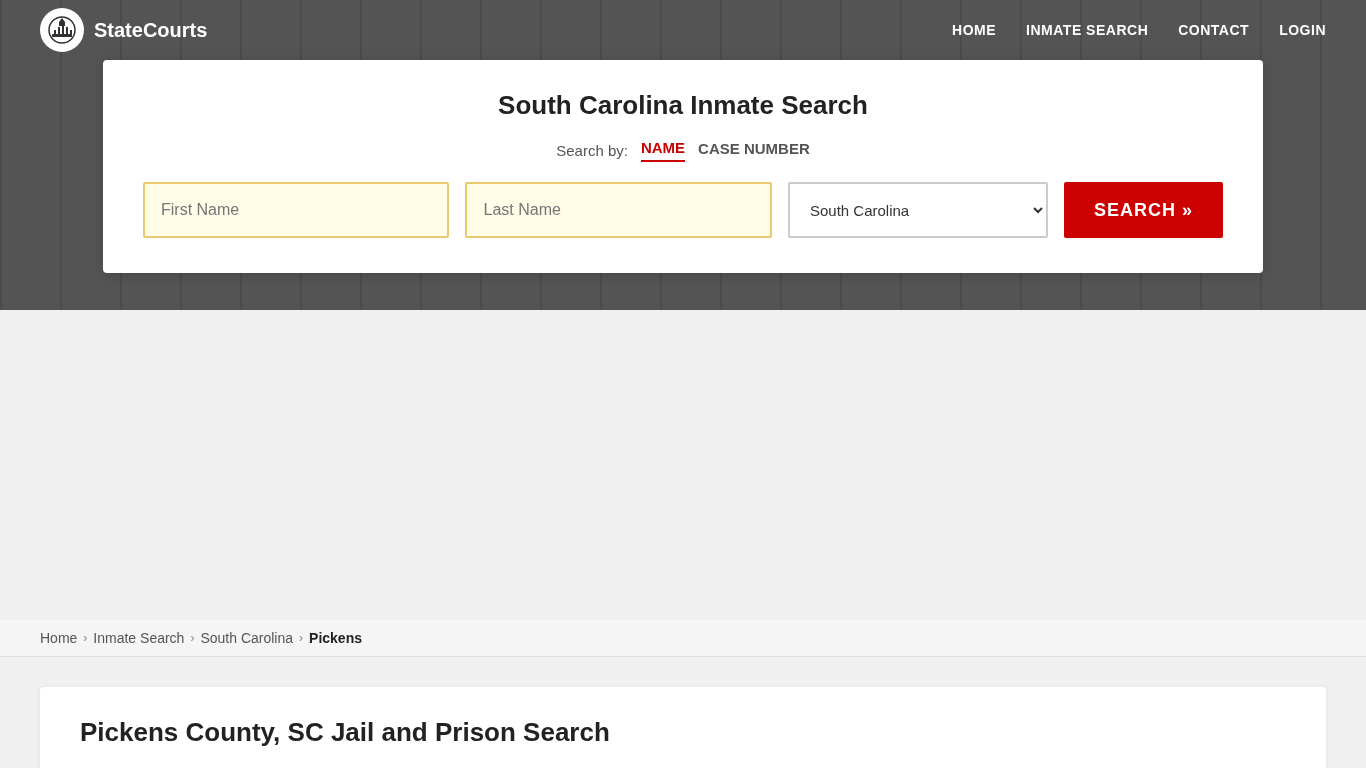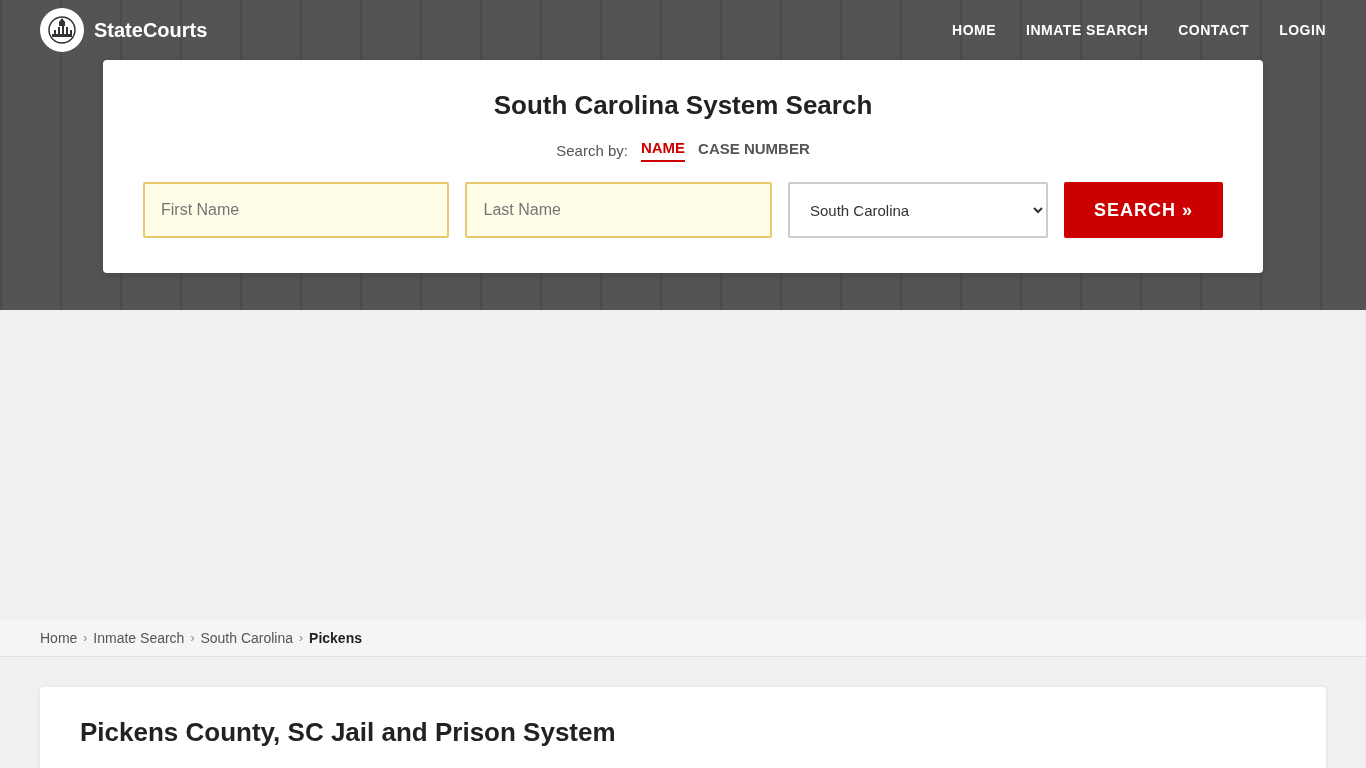--- a/index.html
+++ b/index.html
@@ -238,21 +238,21 @@
     </div>
     <ul class="nav-links">
       <li><a href="#">HOME</a></li>
       <li><a href="#">INMATE SEARCH</a></li>
       <li><a href="#">CONTACT</a></li>
       <li><a href="#">LOGIN</a></li>
     </ul>
   </nav>
 
   <div class="search-card">
-    <h1 class="search-card-title">South Carolina System Search</h1>
+    <h1 class="search-card-title">South Carolina Inmate Search</h1>
     <div class="search-by-row">
       <span class="search-by-label">Search by:</span>
       <span class="search-tab active">NAME</span>
       <span class="search-tab">CASE NUMBER</span>
     </div>
     <div class="search-fields">
       <input class="search-input" type="text" placeholder="First Name" style="">
       <input class="search-input" type="text" placeholder="Last Name" style="">
       <select class="search-select">
         <option>South Carolina</option>
@@ -267,16 +267,16 @@
   <span class="breadcrumb-sep">›</span>
   <a class="breadcrumb-link" href="#">Inmate Search</a>
   <span class="breadcrumb-sep">›</span>
   <a class="breadcrumb-link" href="#">South Carolina</a>
   <span class="breadcrumb-sep">›</span>
   <span class="breadcrumb-current">Pickens</span>
 </div>
 
 <div class="main-content">
   <div class="content-card">
-    <h2 class="county-title">Pickens County, SC Jail and Prison System</h2>
+    <h2 class="county-title">Pickens County, SC Jail and Prison Search</h2>
 
   </div>
 </div>
 
 </body></html>

